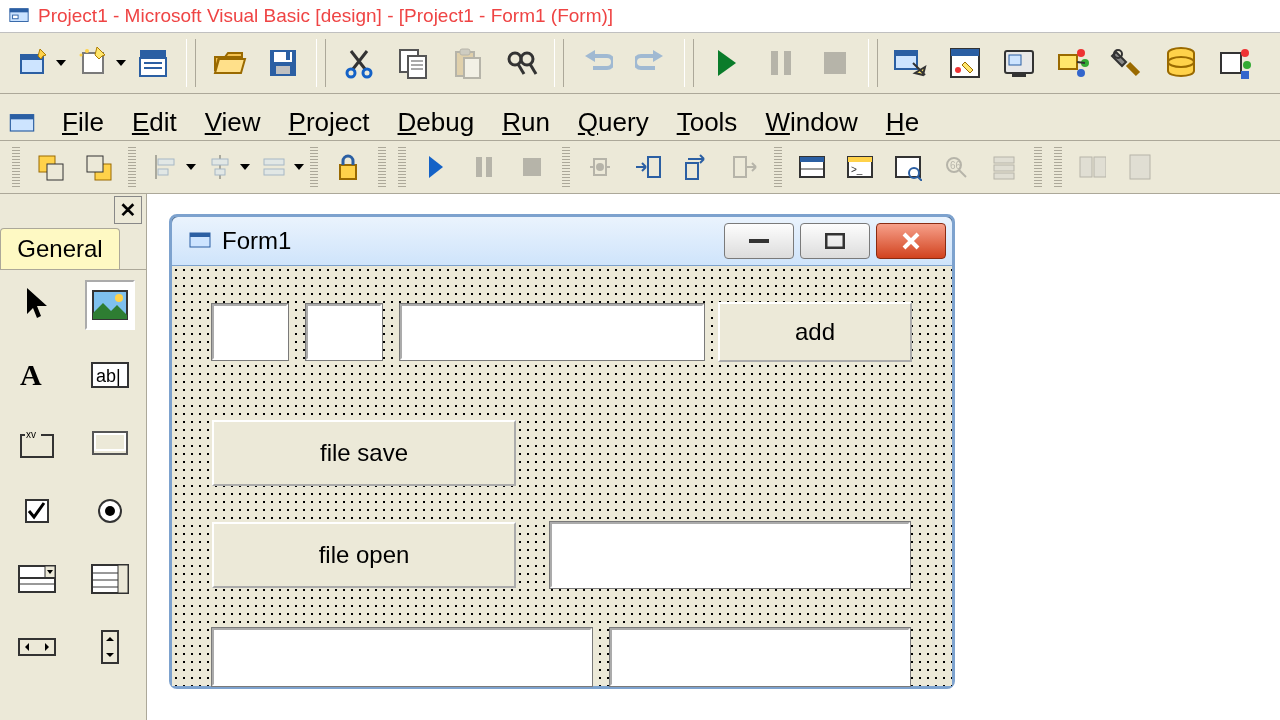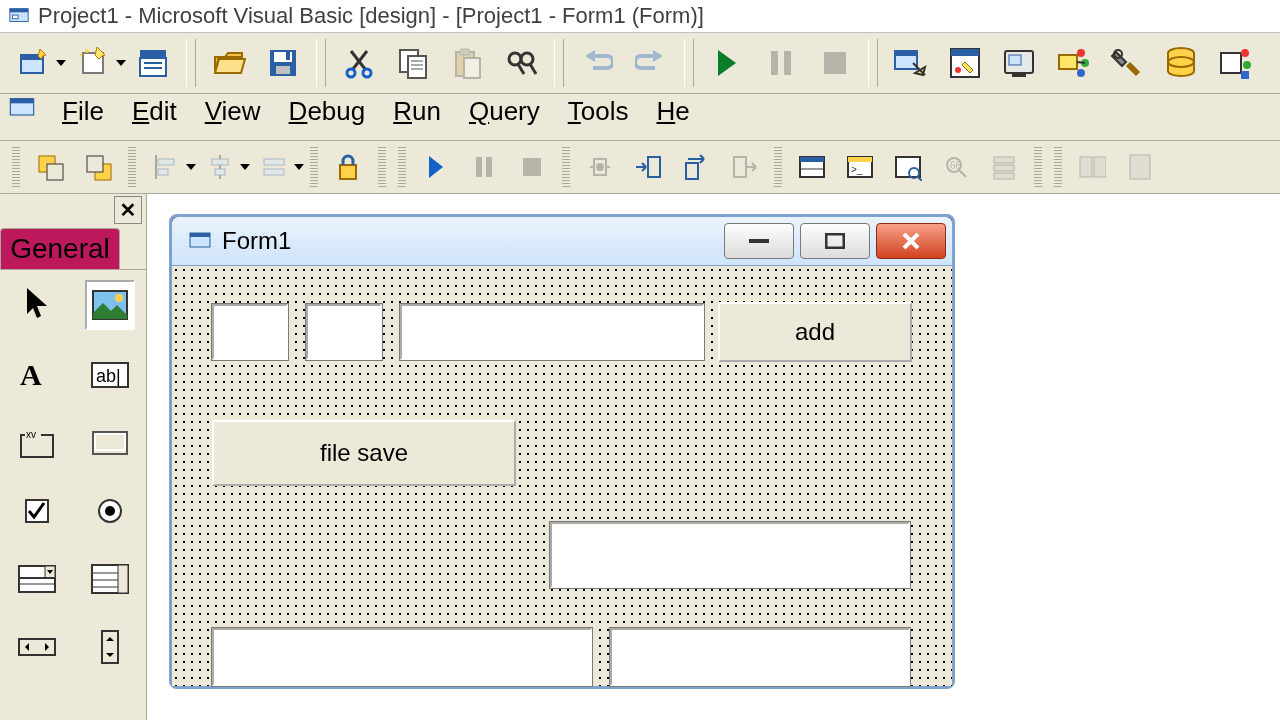--- a/index.html
+++ b/index.html
@@ -1,40 +1,40 @@
 <!DOCTYPE html>
 <html><head>
 <meta charset="utf-8">
 <style>
   html,body{margin:0;padding:0;font-family:Tahoma,Arial,sans-serif;background:#ece9d8;width:1280px;height:720px;overflow:hidden}
   
   .titlebar{display:flex;align-items:center;height:32px;background:#fff;border-bottom:1px solid #c0c0c0}
   .app-icon{width:22px;height:22px;margin:0 8px}
-  .titlebar-text{font-size:22px;color:#404040}
+  .titlebar-text{font-size:19px;color:#ef4444}
   
   .toolbar{display:flex;align-items:center;height:60px;background:#ece9d8;border-bottom:1px solid #aca899;padding:0 6px}
   .tb-sep{width:8px;height:48px;border-left:1px solid #fff;border-right:1px solid #aca899;margin:0 6px}
   .tb-btn{width:44px;height:44px;display:flex;align-items:center;justify-content:center;margin:0 5px;position:relative}
   .tb-btn.disabled{opacity:.35}
   .drop{width:10px;height:44px;display:flex;align-items:center;justify-content:center;margin-left:-4px}
   .drop svg{display:block}
   
-  .menubar{display:flex;align-items:flex-start;height:46px;background:#ece9d8;border-bottom:1px solid #aca899;padding-left:4px;font-size:26px}
+  .menubar{display:flex;align-items:flex-end;height:46px;background:#ece9d8;border-bottom:1px solid #aca899;padding-left:4px;font-size:26px}
   .menu-icon{width:30px;height:30px;margin:0 10px 0 4px}
   .menu-item{padding:2px 14px;white-space:nowrap}
   .menu-item u{text-decoration:underline}
   
   .toolbar2{display:flex;align-items:center;height:52px;background:#ece9d8;border-bottom:1px solid #aca899;padding:0 6px}
   .toolbar2 .tb-btn{width:40px;height:40px;margin:0 4px}
   .grip{width:8px;height:40px;margin:0 6px;background:repeating-linear-gradient(180deg,#aca899 0 1px,transparent 1px 3px)}
   
   .workspace{display:flex;height:calc(720px - 32px - 60px - 46px - 52px)}
   .toolbox{width:146px;background:#ece9d8;border-right:1px solid #aca899;position:relative}
   .tbx-close{position:absolute;right:4px;top:2px;width:26px;height:26px;border:1px solid #888;background:#ece9d8;display:flex;align-items:center;justify-content:center;font-weight:bold;font-size:20px}
-  .tbx-tab{margin-top:34px;width:118px;height:40px;border:1px solid #aca899;border-bottom:none;border-radius:4px 4px 0 0;background:#be185d;display:flex;align-items:center;justify-content:center;font-size:28px}
+  .tbx-tab{margin-top:34px;width:118px;height:40px;border:1px solid #aca899;border-bottom:none;border-radius:4px 4px 0 0;background:#fef9c3;display:flex;align-items:center;justify-content:center;font-size:24px}
   .tbx-grid{margin-top:0;border-top:1px solid #aca899;padding-top:10px;display:grid;grid-template-columns:1fr 1fr;row-gap:22px;justify-items:center}
   .tool{width:46px;height:46px;display:flex;align-items:center;justify-content:center}
   .tool.sunken{border:2px inset #fff;background:#fff}
   
   .design{flex:1;background:#fff;position:relative}
   .form-window{position:absolute;left:22px;top:20px;width:780px;border:3px solid #7da2ce;border-radius:8px;background:#000000;box-shadow:0 0 0 1px #3b6ea5 inset}
   .form-title{height:48px;display:flex;align-items:center;background:linear-gradient(#eaf3fd,#cfe4fb);border-bottom:1px solid #7da2ce;padding:0 6px;border-radius:6px 6px 0 0}
   .form-title .ico{width:24px;height:24px;margin:0 10px}
   .form-title .txt{font-size:24px;flex:1}
   .winbtn{width:68px;height:34px;margin-left:6px;border:1px solid #7a7a7a;border-radius:4px;background:linear-gradient(#fdfdfd,#dcdcdc);display:flex;align-items:center;justify-content:center}
@@ -239,24 +239,26 @@
 <div class="menubar">
   <span class="menu-icon">
     <svg viewBox="0 0 24 24" width="28" height="28">
         <rect x="2" y="4" width="20" height="14" fill="#cde4ff" stroke="#2b5fa3"></rect>
         <rect x="2" y="4" width="20" height="4" fill="#2b5fa3"></rect>
       </svg>
   </span>
   <span class="menu-item"><u>F</u><span></span>ile</span>
   <span class="menu-item"><u>E</u>dit</span>
   <span class="menu-item"><u>V</u>iew</span>
+  <span class="menu-item"><u>P</u>roject</span>
   <span class="menu-item"><u>D</u>ebug</span>
   <span class="menu-item"><u>R</u>un</span>
   <span class="menu-item"><span style="text-decoration:underline">Q</span>uery</span>
   <span class="menu-item"><u>T</u>ools</span>
+  <span class="menu-item"><u>W</u>indow</span>
   <span class="menu-item"><u>H</u>e</span>
 </div>
 
 <div class="toolbar2">
   <span class="grip"></span>
   <span class="tb-btn">
       <svg width="30" height="30">
         <rect x="4" y="4" width="16" height="16" fill="#ffd24a" stroke="#9a6a00"></rect>
         <rect x="12" y="12" width="16" height="16" fill="#ece9d8" stroke="#333"></rect>
       </svg>
@@ -531,20 +533,23 @@
         <div class="ctl" style="left:134px;top:38px;width:72px;height:52px"></div>
         <div class="ctl" style="left:228px;top:38px;width:300px;height:52px"></div>
         <div class="btn3d" style="left:546px;top:36px;width:190px;height:56px">
             <span>add</span>
           </div>
 
         <div class="btn3d" style="left:40px;top:154px;width:300px;height:62px">
             <span>file save</span>
           </div>
 
+        <div class="btn3d" style="left:40px;top:256px;width:300px;height:62px">
+            <span>file open</span>
+          </div>
         <div class="ctl" style="left:378px;top:256px;width:356px;height:62px"></div>
 
         <div class="ctl" style="left:40px;top:362px;width:376px;height:54px"></div>
         <div class="ctl" style="left:438px;top:362px;width:296px;height:54px"></div>
       </div>
     </div>
   </div>
 </div>
 
 </body></html>

